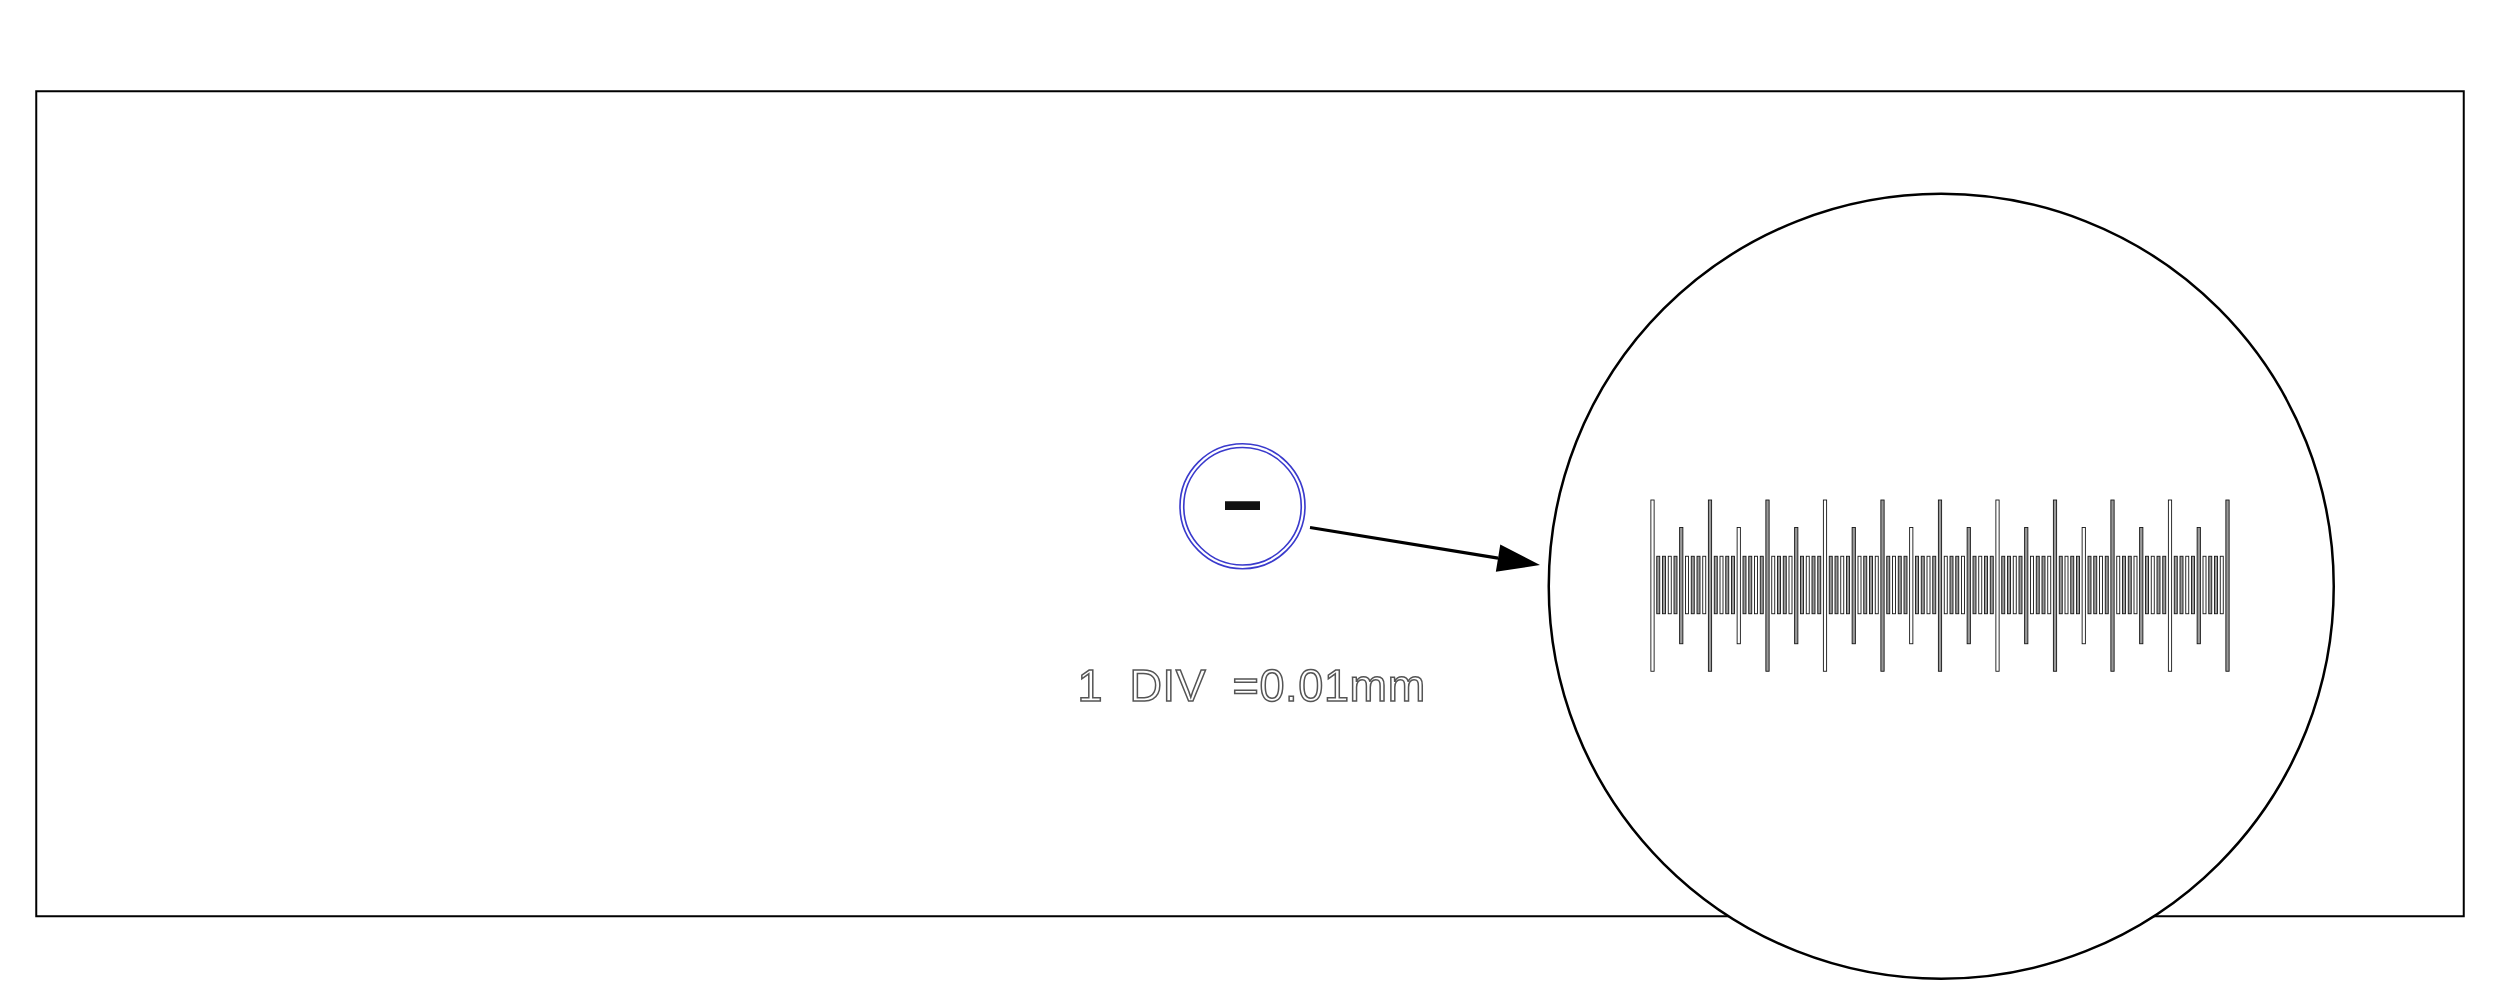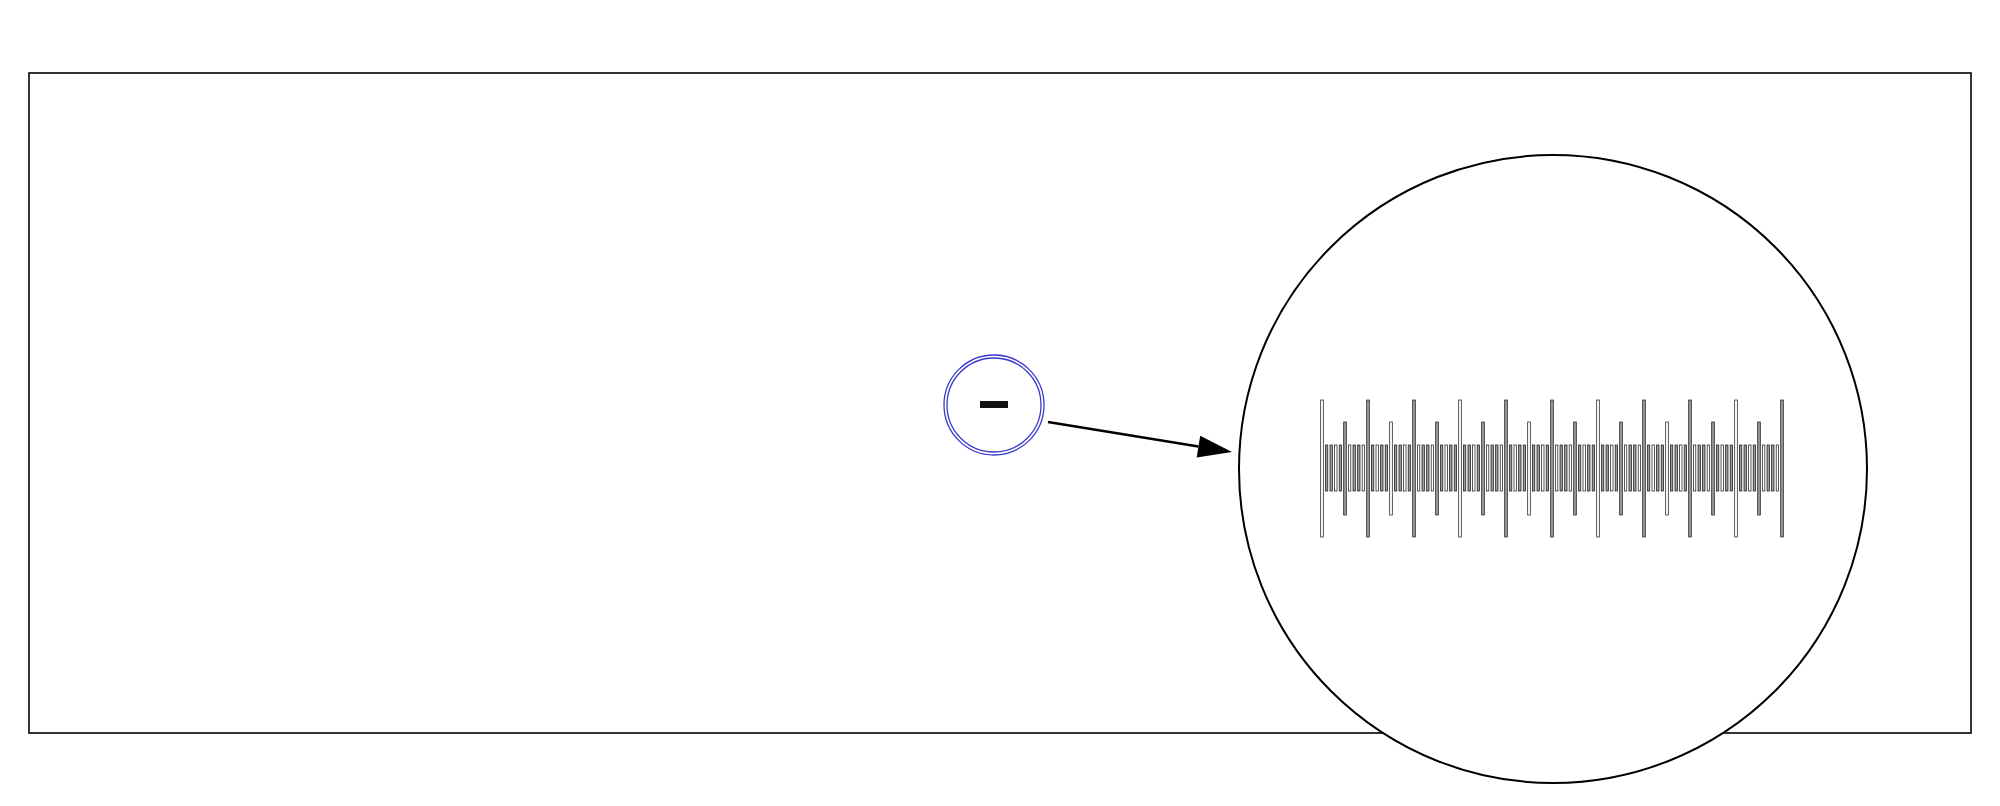--- a/index.html
+++ b/index.html
@@ -124,13 +124,14 @@
         <rect x="1748.6" y="445" width="2.4" height="46" fill="#ffffff" stroke="#111111" stroke-width="0.7"></rect>
         <rect x="1753.2" y="445" width="2.4" height="46" fill="#9a9a9a" stroke="#111111" stroke-width="0.7"></rect>
         <rect x="1757.7" y="422" width="2.6" height="93" fill="#9a9a9a" stroke="#111111" stroke-width="0.7"></rect>
         <rect x="1762.3999999999999" y="445" width="2.4" height="46" fill="#ffffff" stroke="#111111" stroke-width="0.7"></rect>
         <rect x="1767" y="445" width="2.4" height="46" fill="#9a9a9a" stroke="#111111" stroke-width="0.7"></rect>
         <rect x="1771.6" y="445" width="2.4" height="46" fill="#9a9a9a" stroke="#111111" stroke-width="0.7"></rect>
         <rect x="1776.2" y="445" width="2.4" height="46" fill="#ffffff" stroke="#111111" stroke-width="0.7"></rect>
         <rect x="1780.7" y="400" width="2.6" height="137" fill="#9a9a9a" stroke="#111111" stroke-width="0.7"></rect>
       </g>
   </svg>
+  <div class="label">1  DIV  =0.01mm</div>
 </div>
 
 </body></html>

